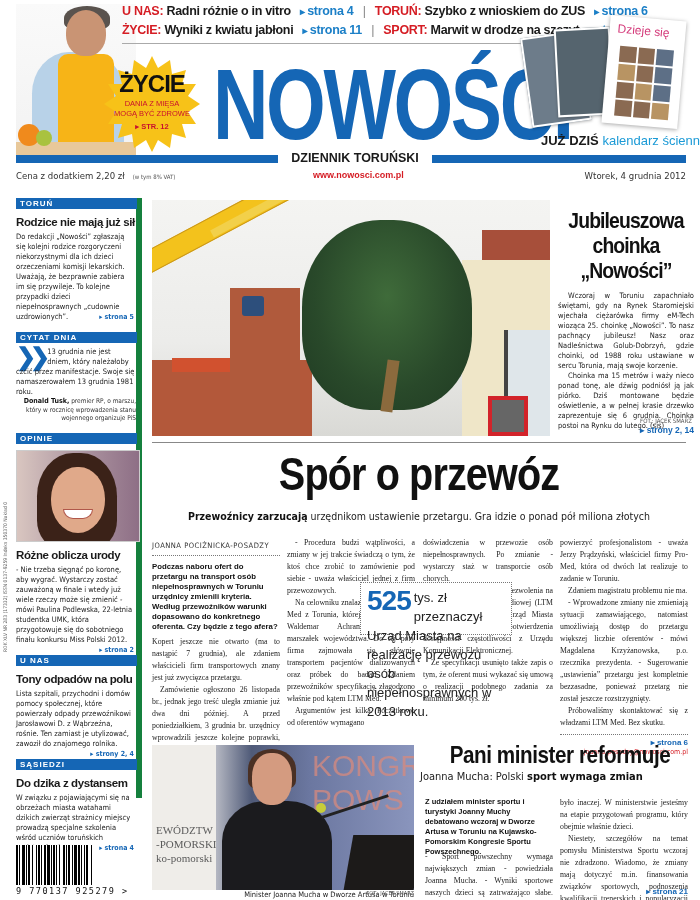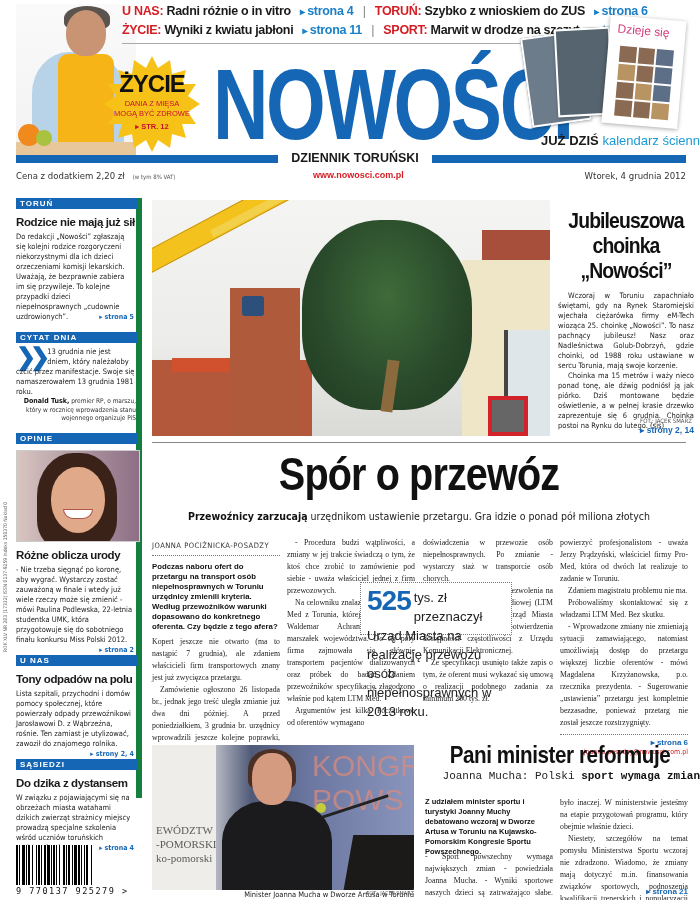--- a/index.html
+++ b/index.html
@@ -137,21 +137,21 @@
   .mp-body { position: absolute; left: 70px; top: 56px; width: 110px; height: 100px; background: #1b1b1e; border-radius: 40% 40% 0 0; }
   .mp-head { position: absolute; left: 100px; top: 8px; width: 40px; height: 52px; border-radius: 45%; background: #d49b80; }
   .mp-hair { position: absolute; left: 96px; top: 4px; width: 48px; height: 40px; border-radius: 50% 50% 20% 20%; background: #4a3024; }
   .mp-podium { position: absolute; left: 196px; top: 90px; width: 70px; height: 60px; background: #1c1a19; transform: skewX(-10deg); }
   .mp-mic { position: absolute; left: 168px; top: 60px; width: 70px; height: 3px; background: #222; transform: rotate(-18deg); }
   .mp-mic-head { position: absolute; left: 164px; top: 58px; width: 10px; height: 10px; border-radius: 50%; background: #c7cc3a; }
   .minister-caption { position: absolute; left: 152px; top: 890px; width: 262px; font-size: 7.5px; color: #222; white-space: nowrap; text-align: right; }
   .minister-credit { position: absolute; left: 152px; top: 890px; width: 262px; text-align: right; font-size: 5.5px; color: #555; }
 
   .sport-title { position: absolute; left: 420px; top: 740px; width: 280px; text-align: center; font-family: "Liberation Sans", sans-serif; font-weight: bold; font-size: 24px; line-height: 30px; color: #111; letter-spacing: -0.5px; transform: scaleX(0.86); transform-origin: center top; }
-  .sport-deck { position: absolute; left: 420px; top: 770px; width: 280px; text-align: right; font-size: 11px; color: #222; font-family: Liberation Mono, monospace; }
+  .sport-deck { position: absolute; left: 420px; top: 770px; width: 280px; text-align: left; font-size: 11px; color: #222; }
   .sport-deck b { color: #111; }
   .sport-intro { position: absolute; left: 425px; top: 797px; width: 128px; font-family: "Liberation Sans", sans-serif; font-weight: bold; font-size: 7.5px; line-height: 10px; color: #111; }
   .sport-col1 { left: 425px; top: 851px; width: 128px; }
   .sport-col2 { left: 560px; top: 797px; width: 128px; }
   .sport-link { position: absolute; left: 560px; top: 887px; width: 128px; text-align: right; font-family: "Liberation Sans", sans-serif; font-weight: bold; font-size: 8px; color: #1566b5; }
   .sport-link::before { content: "▸ "; }
 </style>
 </head>
 <body>
 
@@ -403,22 +403,22 @@
   <p>Argumentów jest kilka. Początkowo od oferentów wymagano</p>
 </div>
 <div class="col col3 serif">
   <p class="noindent">doświadczenia w przewozie osób niepełnosprawnych. Po zmianie - wystarczy staż w transporcie osób chorych.</p>
   <p>Nie trzeba też posiadać zezwolenia na używanie częstotliwości radiowej (LTM Med go nie posiada). Urząd Miasta życzy sobie jedynie potwierdzenia dostępności częstotliwości z Urzędu Komunikacji Elektronicznej.</p>
   <p>Ze specyfikacji usunięto także zapis o tym, że oferent musi wykazać się umową o realizacji podobnego zadania za minimum 200 tys. zł.</p>
 </div>
 <div class="col col4 serif">
   <p class="noindent">powierzyć profesjonalistom - uważa Jerzy Prądzyński, właściciel firmy Pro-Med, która od dwóch lat realizuje to zadanie w Toruniu.</p>
   <p>Zdaniem magistratu problemu nie ma.</p>
+  <p>- Wprowadzone zmiany nie zmieniają sytuacji zamawiającego, natomiast umożliwiają dostęp do przetargu większej liczbie oferentów - mówi Magdalena Krzyżanowska, p.o. rzecznika prezydenta. - Sugerowanie „ustawienia” przetargu jest kompletnie bezzasadne, ponieważ przetarg nie został jeszcze rozstrzygnięty.</p>
   <p>Próbowaliśmy skontaktować się z władzami LTM Med. Bez skutku.</p>
-  <p>- Wprowadzone zmiany nie zmieniają sytuacji zamawiającego, natomiast umożliwiają dostęp do przetargu większej liczbie oferentów - mówi Magdalena Krzyżanowska, p.o. rzecznika prezydenta. - Sugerowanie „ustawienia” przetargu jest kompletnie bezzasadne, ponieważ przetarg nie został jeszcze rozstrzygnięty.</p>
 </div>
 
 <div class="fact-box">
   <span class="fact-num">525</span>
   <span class="fact-text">tys. zł przeznaczył Urząd Miasta na realizację przewozu osób niepełnosprawnych w 2013 roku.</span>
 </div>
 
 <div class="lead-foot-rule dotted-rule"></div>
 <div class="lead-link">strona 6</div>
 <div class="lead-email">joanna.posadzy@nowosci.com.pl</div>

